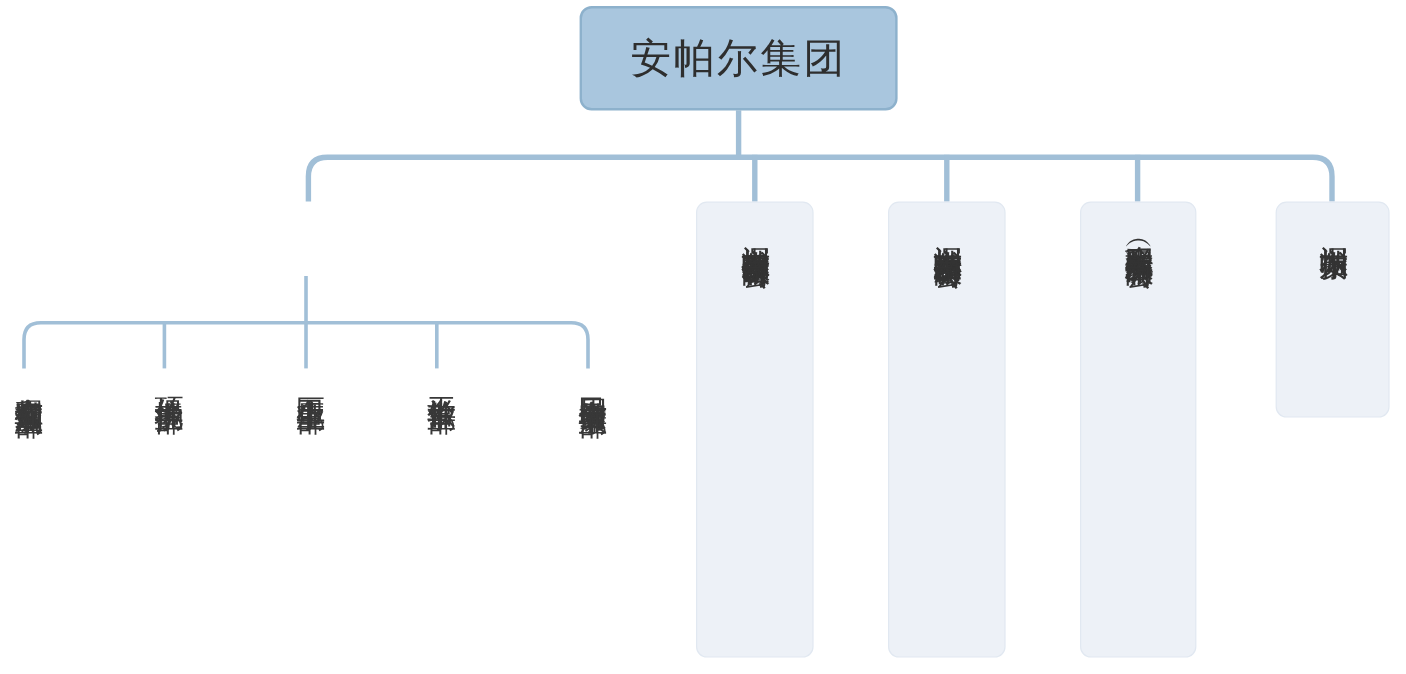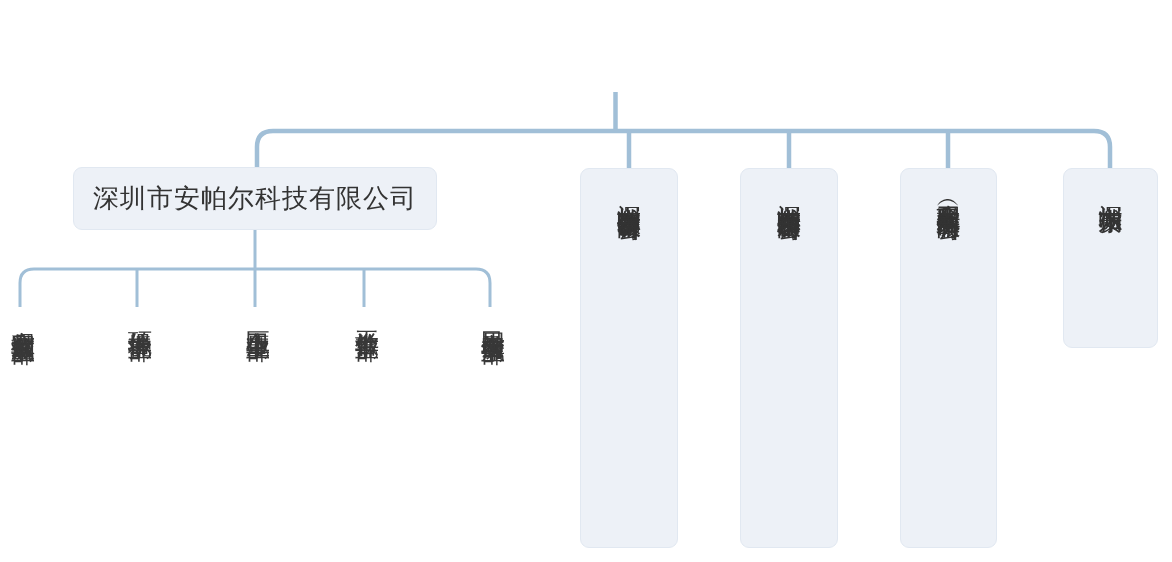--- a/index.html
+++ b/index.html
@@ -112,22 +112,22 @@
     <path class="l1" d="M629 129 V168"></path>
     <path class="l1" d="M789 129 V168"></path>
     <path class="l1" d="M948 129 V168"></path>
 
     <path class="l2" d="M255 230 V307"></path>
     <path class="l2" d="M20 307 V283 Q20 269 34 269 H476 Q490 269 490 283 V307"></path>
     <path class="l2" d="M137 269 V307"></path>
     <path class="l2" d="M364 269 V307"></path>
   </svg>
 
+  <div class="node root">安帕尔集团</div>
 
-  <div class="node company co1">深圳市安帕尔科技有限公司</div>
 
   <div class="node company vbox co2">
     <span class="vtext">深圳市安帕尔仪器设备有限公司</span>
   </div>
 
   <div class="node company vbox co3">
     <span class="vtext">深圳市安帕尔精密加工有限公司</span>
   </div>
 
   <div class="node company vbox co4">

